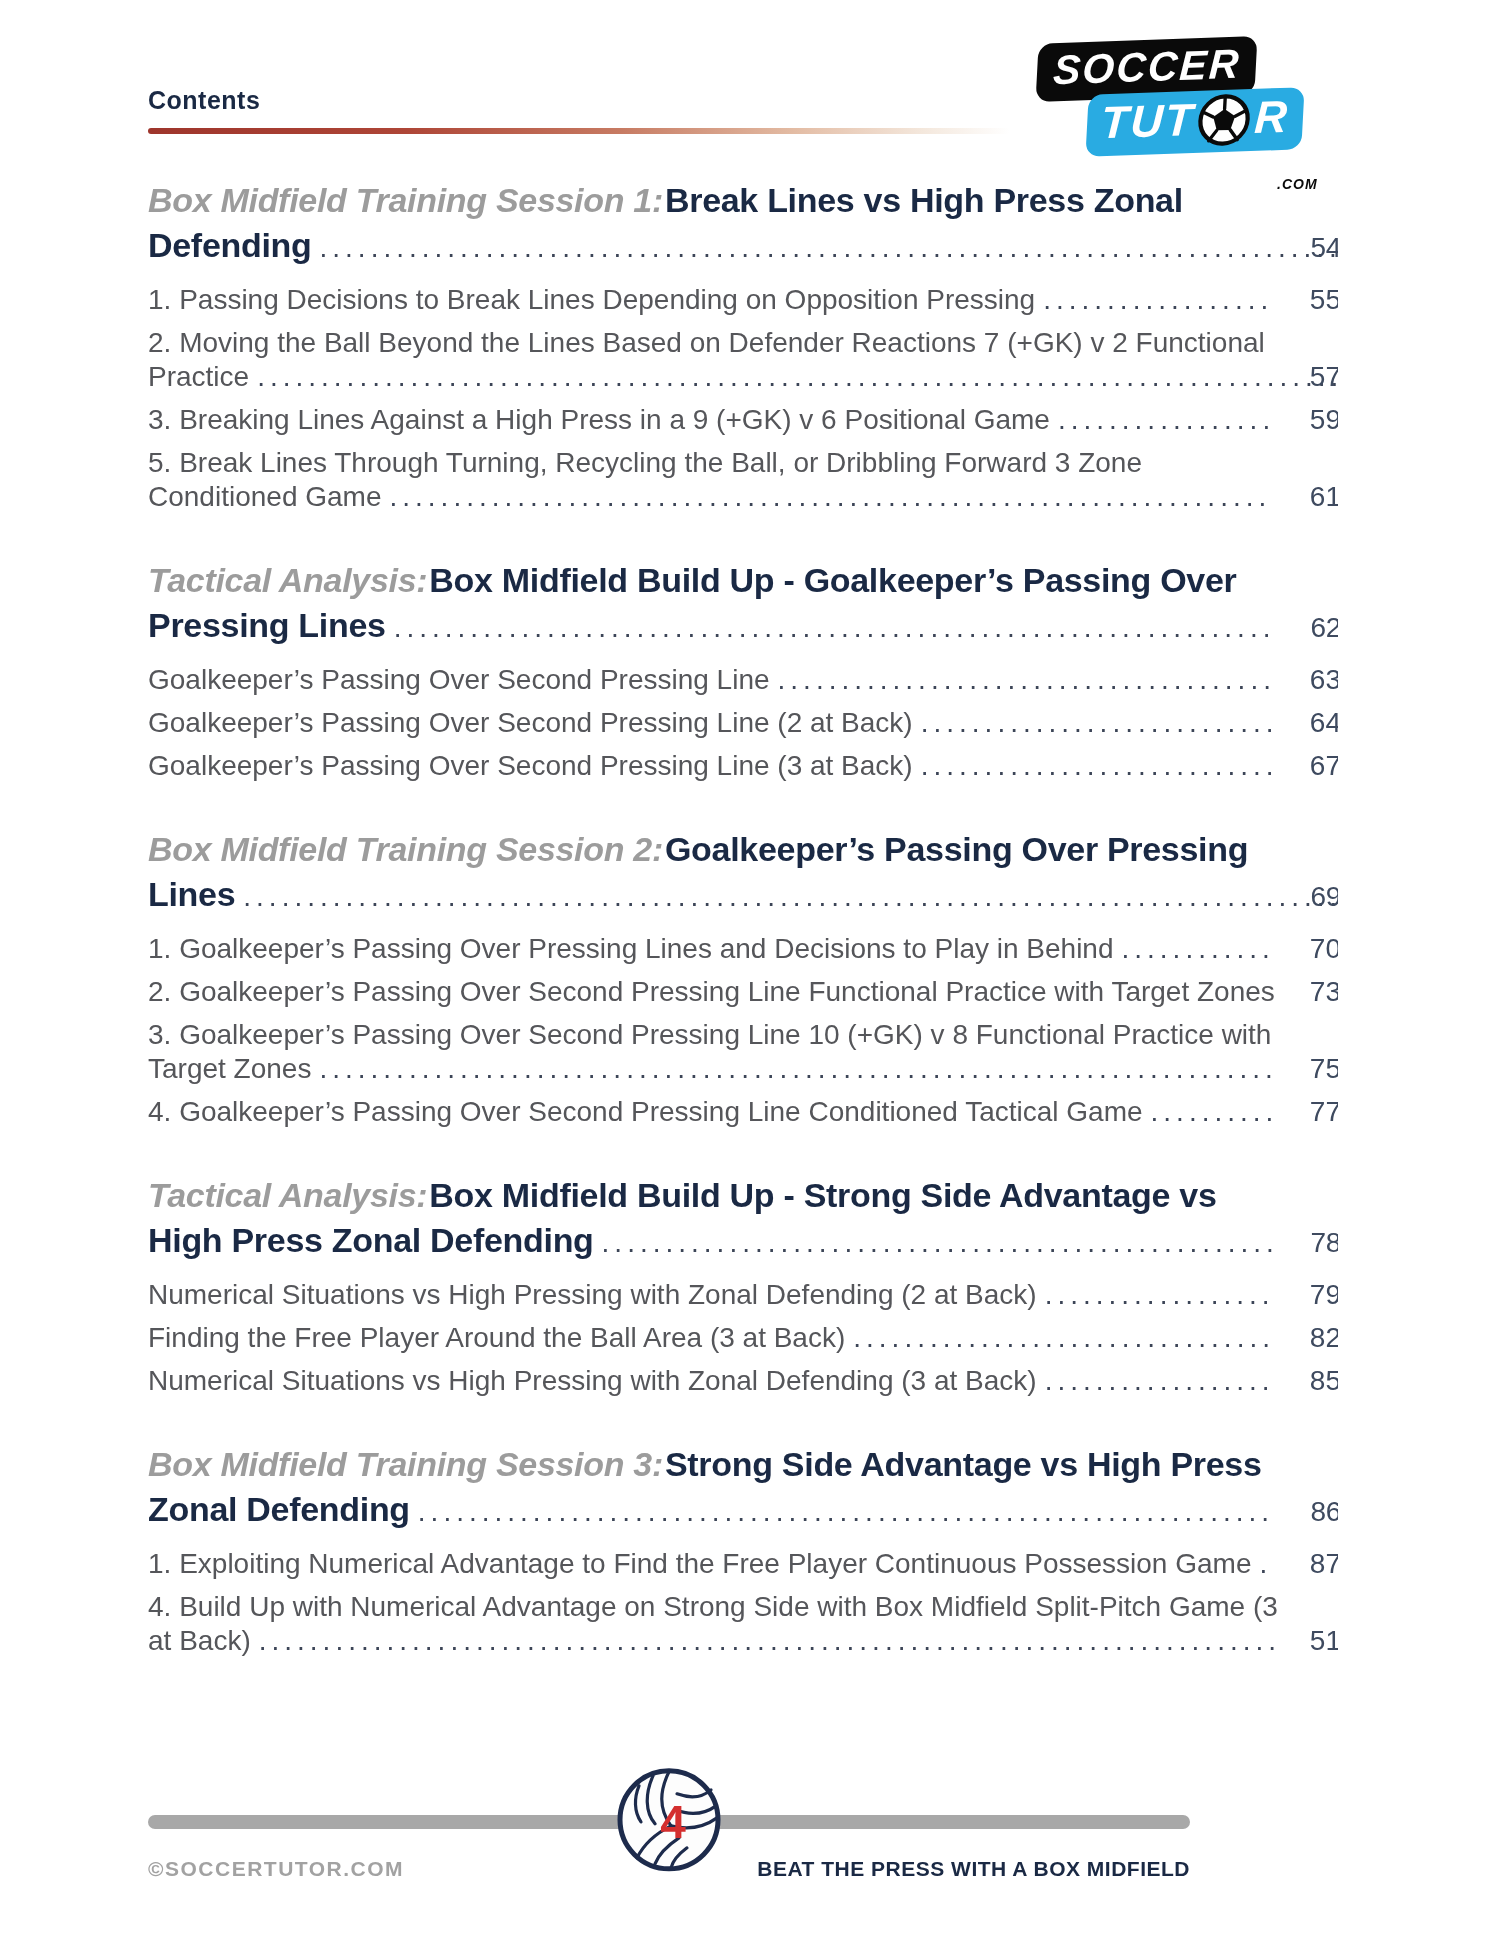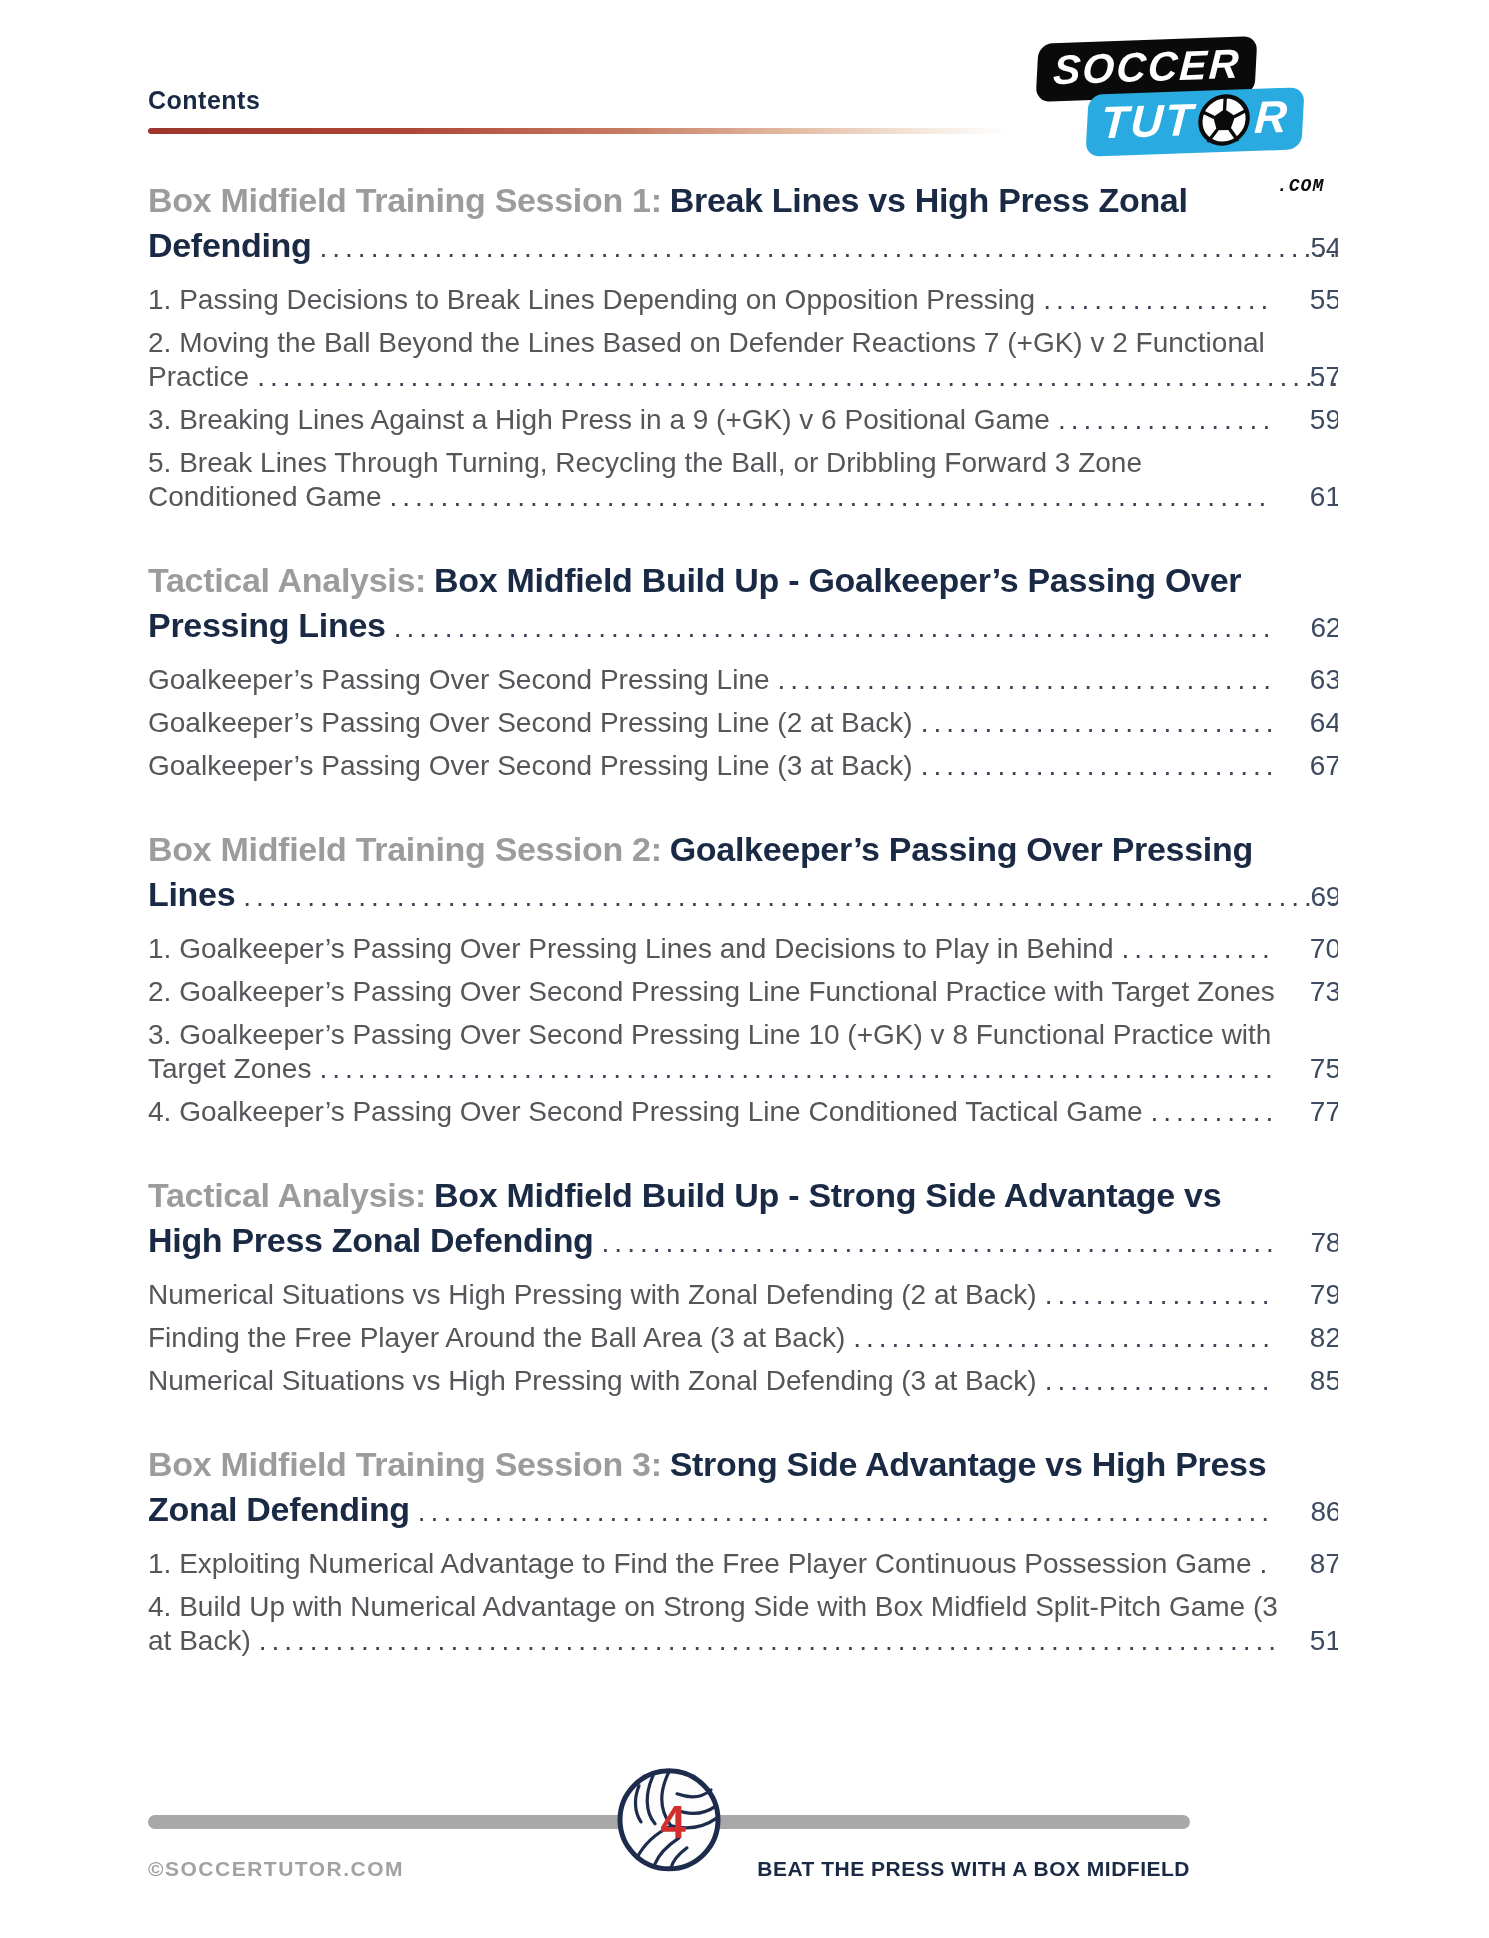--- a/index.html
+++ b/index.html
@@ -34,30 +34,30 @@
   }
   .logo-tutor{
     position:absolute;top:57px;left:72px;background:var(--logo_blue);color:#ffffff;
     font-size:45px;font-weight:bold;font-style:italic;letter-spacing:2px;
     padding:3px 14px 7px;border-radius:14px;transform:rotate(-2deg) skewX(-5deg);
     display:flex;align-items:center;
   }
   .logo-ball{width:54px;height:54px;margin:-8px 3px -10px;}
   .logo-com{
     position:absolute;left:262px;top:142px;color:#0a0a0a;
-    font-weight:bold;font-style:italic;font-size:18px;letter-spacing:1px;font-family:Liberation Mono, monospace;
+    font-weight:bold;font-style:italic;font-size:14px;letter-spacing:1px;
   }
   
   .toc{position:absolute;left:148px;top:178px;width:1193px;}
   .toc-heading{
     position:relative;margin:44px 0 13px;padding-right:58px;
     font-size:34px;line-height:45px;font-weight:bold;letter-spacing:-.3px;color:var(--navy);
   }
   .toc-section:first-child .toc-heading{margin-top:0;}
-  .h-prefix{color:var(--heading_gray);margin-right:8px;}
+  .h-prefix{color:var(--heading_gray);margin-right:2px;font-style:italic;}
   .toc-entry{
     position:relative;margin:0 0 9px;padding-right:58px;
     font-size:28px;line-height:34px;color:var(--entry_text);
   }
   .leader{
     font-size:28px;font-weight:400;font-style:normal;letter-spacing:5px;
     color:var(--dots);padding-left:8px;white-space:nowrap;
   }
   .page-num{
     position:absolute;right:0;bottom:0;font-size:28px;font-weight:400;

